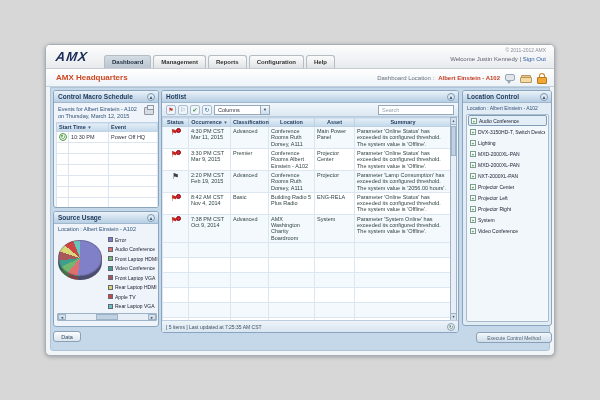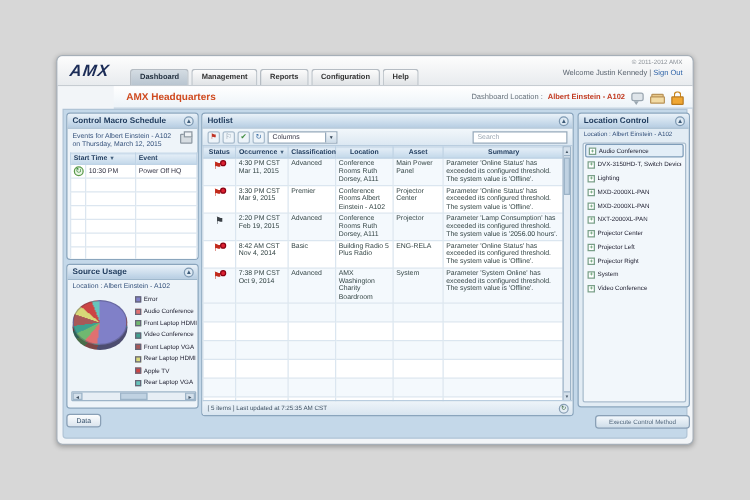--- a/index.html
+++ b/index.html
@@ -17,21 +17,21 @@
   .tab{font-size:6px;font-weight:bold;color:#333;padding:2px 7px 2px 7px;
        background:linear-gradient(#fbfbfb,#e0e3e6);border:1px solid #b5bcc3;border-bottom:none;
        border-radius:3px 3px 0 0;line-height:8px;cursor:default;}
   .tab.active{background:linear-gradient(#d4dce3,#b9c5d0);color:#1d2b3a;}
   .copyright{position:absolute;right:8px;top:2px;font-size:5px;color:#8a9097;}
   .welcome{position:absolute;right:8px;top:11px;font-size:6px;color:#5b6570;}
   .welcome a{color:#2f64a8;text-decoration:none;}
 
   
   .titlebar{position:absolute;left:0;top:24px;right:0;height:18px;
-            background:linear-gradient(#ffffff,#edf3f8);border-bottom:1px solid #c2d1df;margin-left:45px;}
+            background:linear-gradient(#ffffff,#edf3f8);border-bottom:1px solid #c2d1df;}
   .page-title{position:absolute;left:10px;top:0;line-height:18px;font-size:8px;font-weight:bold;color:#cf4a1f;}
   .loc-cluster{position:absolute;right:6px;top:0;height:18px;display:flex;align-items:center;gap:4px;}
   .loc-label{font-size:6px;color:#66707a;}
   .loc-link{font-size:6px;font-weight:bold;color:#c23b22;text-decoration:none;}
   .tb-icon{position:relative;width:12px;height:11px;}
   .chat-bubble{position:absolute;left:1px;top:1px;width:10px;height:7px;background:#dfe5ea;
                border:1px solid #9aa6b0;border-radius:2px;}
   .chat-tail{position:absolute;left:3px;top:8px;width:0;height:0;border-left:2px solid transparent;
              border-right:2px solid transparent;border-top:3px solid #9aa6b0;}
   .folder-back{position:absolute;left:1px;top:2px;width:10px;height:7px;background:#e8c98a;

